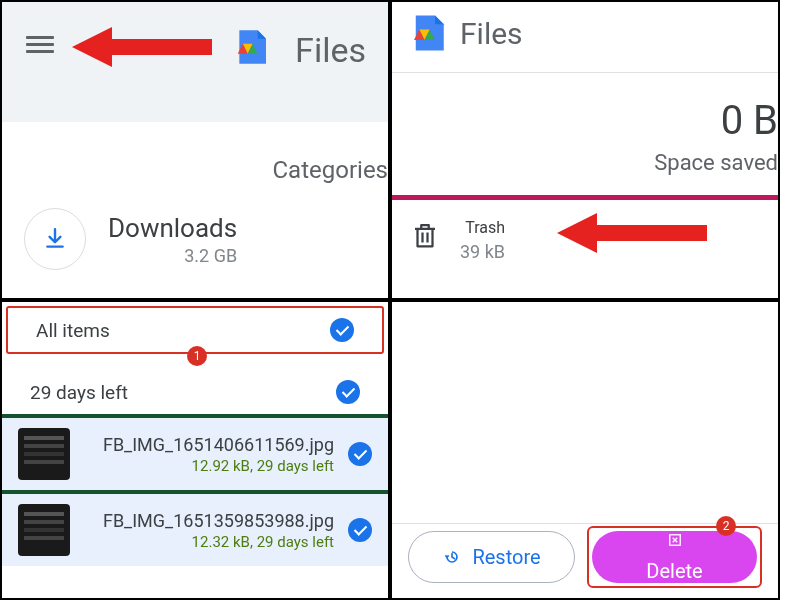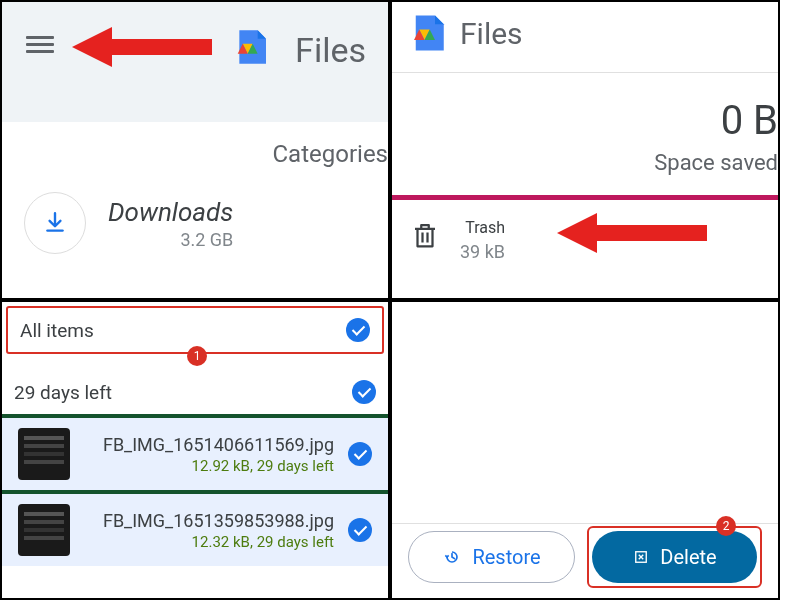--- a/index.html
+++ b/index.html
@@ -7,40 +7,40 @@
   .grid { display: grid; grid-template-columns: 1fr 1fr; grid-template-rows: 300px 300px; width: 780px; height: 600px; text-align: right; }
   .pane { border: 2px solid #000; position: relative; overflow: hidden; background: #fff; }
 
   
   .p1-top { background: #eff3f6; height:120px; position:relative; }
   .hamburger { position:absolute; top:30px; left:24px; cursor:pointer; }
   .hamburger div { width:28px; height:3px; background:#5f6368; margin:4px 0; border-radius:1px; }
   .files-logo { position:absolute; top:25px; right:120px; width:34px; height:40px; }
   .files-title { position:absolute; top:28px; right:22px; font-size:34px; color:#5f6368; font-weight:400; }
   .arrow1 { position:absolute; top:20px; left:70px; }
-  .p1-body { padding:18px 0 0 22px; }
+  .p1-body { padding:34px 0 0 22px; }
   .cat-label { font-size:24px; color:#5f6368; font-weight:400; margin-bottom:24px; }
   .dl-row { display:flex; align-items:center; gap:22px; }
   .dl-circle { width:62px; height:62px; border:1.5px solid #ddd; border-radius:50%; display:flex; align-items:center; justify-content:center; }
-  .dl-label { font-size:26px; color:#3c4043;font-style:italic; }
+  .dl-label { font-size:26px; color:#3c4043; }
   .dl-sub { font-size:18px; color:#80868b; margin-top:2px; }
 
   
   .p2-top { display:flex; align-items:center; gap:14px; padding:10px 18px 18px; border-bottom:1px solid #e0e0e0; }
   .p2-title { font-size:30px; color:#5f6368; }
   .p2-space { padding:24px 0 20px 72px; border-bottom:5px solid #be185d; }
   .p2-big { font-size:40px; color:#3c4043; }
   .p2-sub { font-size:22px; color:#5f6368; margin-top:6px; }
   .p2-trash { display:flex; align-items:flex-start; gap:20px; padding:18px 0 0 18px; position:relative; }
   .trash-label { font-size:16px; color:#3c4043; }
   .trash-sub { font-size:18px; color:#80868b; margin-top:4px; }
   .arrow2 { position:absolute; top:8px; left:165px; }
 
   
-  .p3-row { display:flex; align-items:center; justify-content:space-between; padding:10px 12px; position:relative; }
+  .p3-row { display:flex; align-items:center; justify-content:space-between; padding:10px 28px; position:relative; }
   .all-items-box { border:2px solid #d93025; border-radius:3px; margin:4px; }
   .p3-label { font-size:19px; color:#3c4043; }
   .check { width:24px; height:24px; background:#1a73e8; border-radius:50%; display:flex; align-items:center; justify-content:center; flex-shrink:0; }
   .check::after { content:""; width:5px; height:10px; border:solid #fff; border-width:0 2.5px 2.5px 0; transform:rotate(45deg); margin-bottom:2px; }
   .badge1 { position:absolute; left:185px; top:44px; width:20px; height:20px; background:#d93025; color:#fff; border-radius:50%; display:flex; align-items:center; justify-content:center; font-size:12px; }
   .file-row { display:flex; align-items:center; gap:14px; padding:10px 16px; background:#e8f0fe; border-top:4px solid #14532d; }
   .thumb { width:52px; height:52px; background:#1a1a1a; border-radius:4px; flex-shrink:0; position:relative; overflow:hidden; }
   .thumb::after { content:""; position:absolute; top:8px; left:6px; right:6px; height:4px; background:#555; box-shadow:0 8px 0 #444, 0 16px 0 #333, 0 24px 0 #444; }
   .file-info { flex:1; overflow:hidden; }
   .file-name { font-size:18px; color:#3c4043; white-space:nowrap; overflow:hidden; text-overflow:ellipsis; }
@@ -160,21 +160,21 @@
       <div class="btn btn-restore">
         <svg width="20" height="20" viewBox="0 0 24 24">
             <path d="M12 6 A6 6 0 1 1 6 12" stroke="#1a73e8" stroke-width="2" fill="none"></path>
             <path d="M4 10 L6 12 L8 10" stroke="#1a73e8" stroke-width="2" fill="none"></path>
             <path d="M12 8 L12 12 L15 14" stroke="#1a73e8" stroke-width="2" fill="none" stroke-linecap="round"></path>
           </svg>
         <span>Restore</span>
       </div>
       <div class="delete-wrap">
         <div class="badge2">2</div>
-        <div class="btn btn-delete" style="background:#0369a1;">
+        <div class="btn btn-delete" style="background:#d946ef;flex-direction:column;">
           <svg width="18" height="18" viewBox="0 0 24 24">
               <rect x="5" y="5" width="14" height="14" stroke="#fff" stroke-width="1.8" fill="none"></rect>
               <path d="M9 9 L15 15 M15 9 L9 15" stroke="#fff" stroke-width="1.8"></path>
             </svg>
           <span>Delete</span>
         </div>
       </div>
     </div>
   </div>
 

